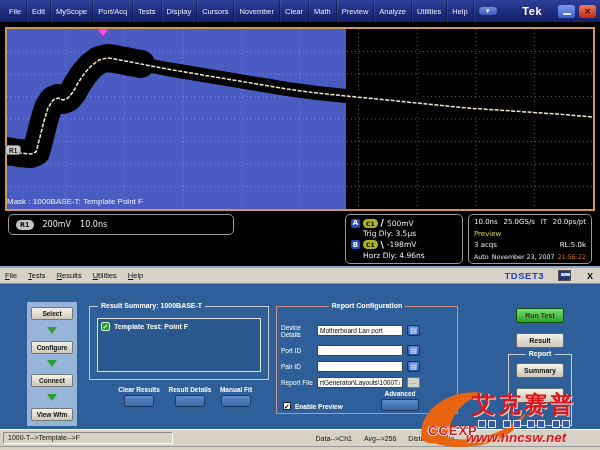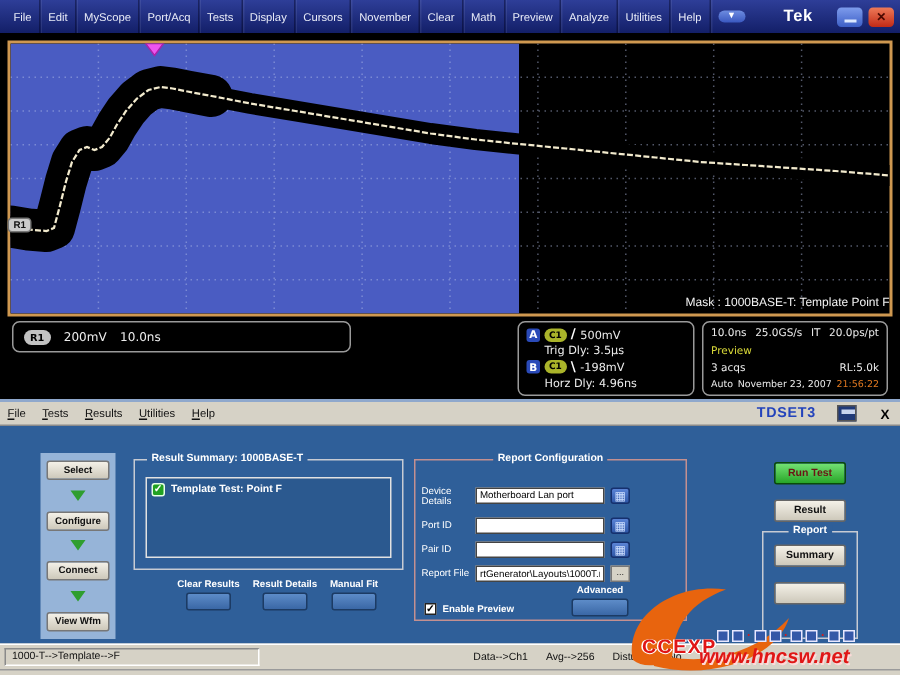--- a/index.html
+++ b/index.html
@@ -18,21 +18,21 @@
   .win-btn{width:17px;height:13px;border-radius:3px;margin-left:4px;display:flex;align-items:center;
            justify-content:center;font-size:8px;font-weight:bold}
   .win-min{background:linear-gradient(#7e9cec,#3c5ec6);color:#cfe0ff}
   .win-min i{display:block;width:8px;height:2px;background:#dce8ff;margin-top:5px}
   .win-close{background:linear-gradient(#ee7a58,#c22a16);color:#4a0800}
 
   
   .display{position:absolute;left:0;top:22px;width:600px;height:190px;background:#000}
   .grat{position:absolute;left:5px;top:5px;width:590px;height:184px;border:2px solid #cf9850;background:#000}
   .grat svg{display:block;width:100%;height:100%}
-  .mask-label{position:absolute;left:0;right:0;bottom:3px;text-align:right;color:#f2f2f2;font-size:8px}
+  .mask-label{position:absolute;left:0;right:0;bottom:3px;text-align:left;color:#f2f2f2;font-size:8px}
   .ref-marker{position:absolute;left:-2px;top:116px;background:#cbcbcb;color:#111;font-size:6.5px;
               font-weight:bold;padding:0 3px;height:10px;line-height:9px;border:1px solid #777;border-radius:3px}
   [data-name="graticule-grid"] line{stroke:#b9c3ec;stroke-opacity:.45;stroke-width:1;stroke-dasharray:1,3}
 
   
   .readouts{position:absolute;left:0;top:212px;width:600px;height:54px;background:#000;
             color:#ececec;font-family:"DejaVu Sans",sans-serif}
   .ro{position:absolute;border:1px solid #9a9a9a;border-radius:5px;background:#000}
   .ro-left{left:8px;top:2px;width:226px;height:21px;display:flex;align-items:center;gap:9px;padding:0 7px;font-size:8px}
   .pill-gray{background:#c2c2c2;color:#000;border-radius:6px;font-size:6.5px;font-weight:bold;padding:1px 4px}
@@ -340,20 +340,21 @@
       </span>
     </div>
     <div class="app-bottom" data-name="window-bottom-edge"></div>
   </div>
 
   <div class="watermark" data-name="watermark-overlay">
     <svg class="wm-swoosh" data-name="accexp-swoosh-icon" width="130" height="64" viewBox="0 0 130 64">
       <path d="M14,56 C8,28 40,4 76,9 C52,18 42,32 40,54 C32,61 20,61 14,56 Z" fill="#e8640e"></path>
       <path d="M24,50 C56,62 94,54 118,28 C110,54 68,70 28,60 Z" fill="#e8640e"></path>
     </svg>
+    <div class="wm-cn" data-name="watermark-chinese-text">艾克赛普</div>
     <div class="wm-slogan" data-name="watermark-slogan">
       <span class="wm-sq"></span>
         <span class="wm-sq"></span>
         <span class="wm-dot">·</span>
       <span class="wm-sq"></span>
         <span class="wm-sq"></span>
         <span class="wm-dot">·</span>
       <span class="wm-sq"></span>
         <span class="wm-sq"></span>
         <span class="wm-dot">·</span>

